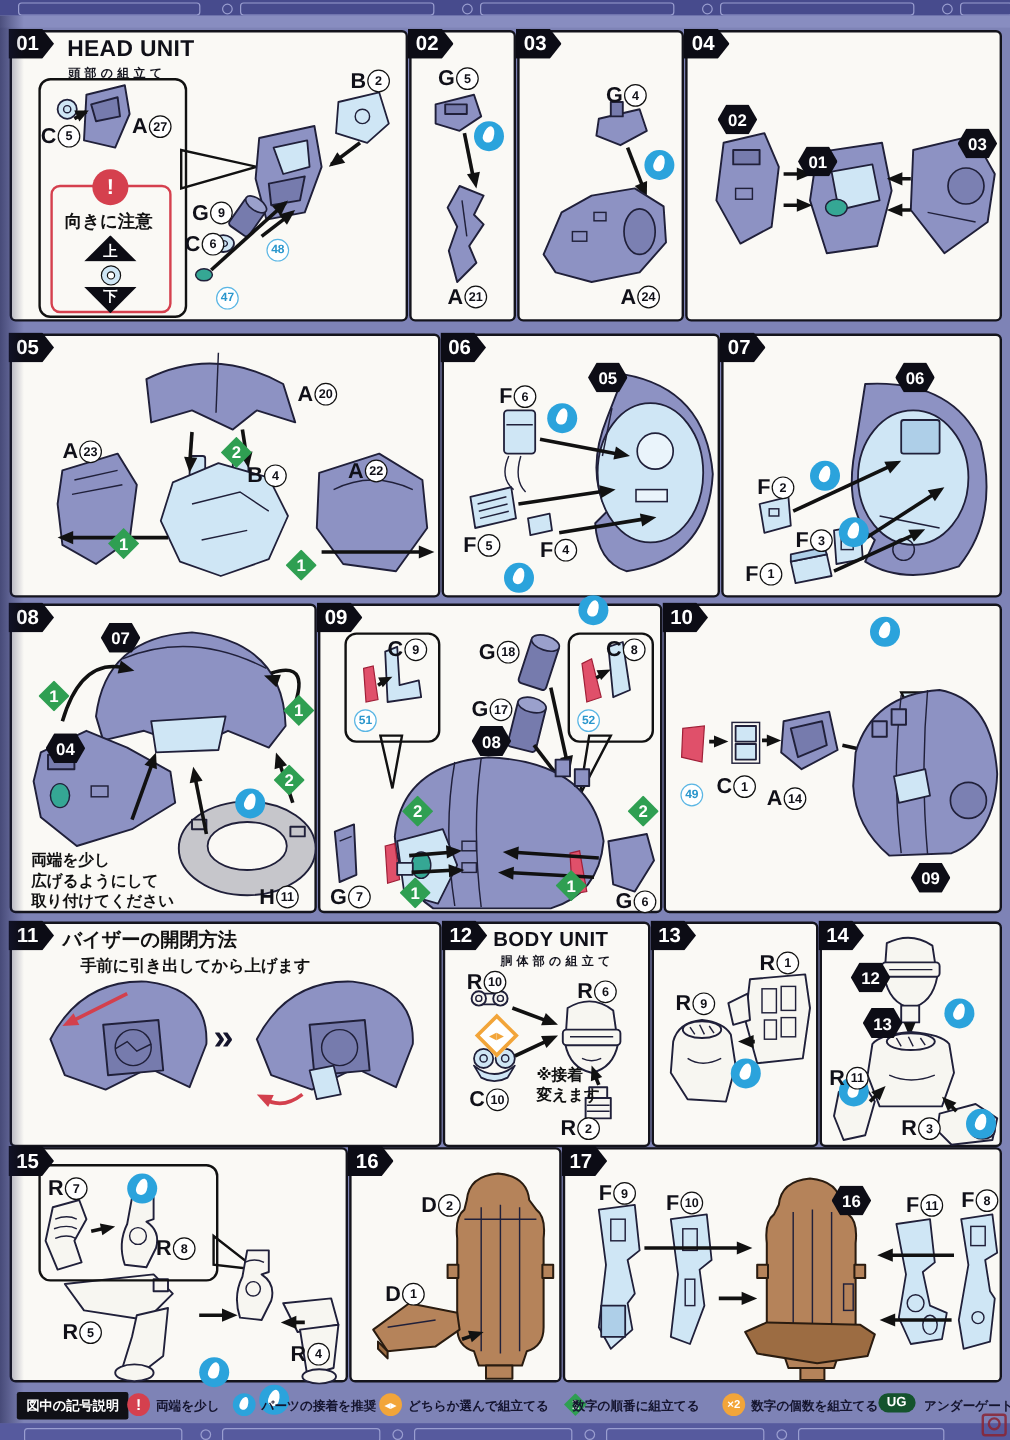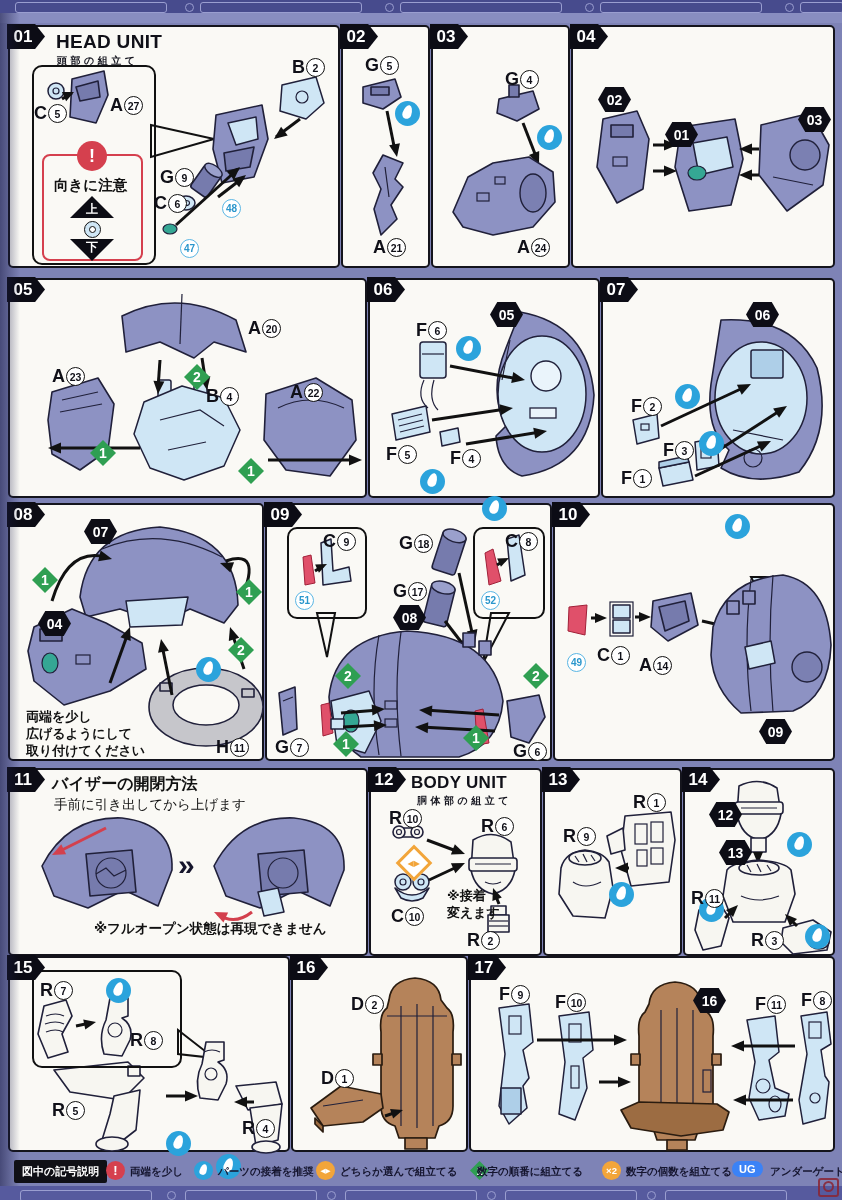--- a/index.html
+++ b/index.html
@@ -49,21 +49,21 @@
   .lg-ic{position:absolute;width:19px;height:19px;border-radius:50%;display:flex;align-items:center;justify-content:center;
      color:#fff;font-weight:800}
   .lg-warn{background:#d5404e;font-size:13px}
   .lg-glue{background:#2ba3dc;position:relative}
   .lg-glue:after{content:"";position:absolute;left:6px;top:3px;width:7px;height:11px;background:#fff;
      border-radius:50% 50% 55% 45%/65% 65% 35% 35%;transform:rotate(18deg)}
   .lg-choose{background:#f2a53a;font-size:6.5px;letter-spacing:0}
   .lg-count{background:#f2a53a;font-size:9.5px}
   .lg-dia{position:absolute;width:19px;height:19px;background:#2f9f52;color:#fff;font-weight:800;font-size:11px;
      display:flex;align-items:center;justify-content:center;clip-path:polygon(50% 0,100% 50%,50% 100%,0 50%)}
-  .lg-ug{position:absolute;background:#3b82f6;color:#fff;font-weight:800;font-size:11px;padding:2px 7px;border-radius:8px}
+  .lg-ug{position:absolute;background:#14532d;color:#fff;font-weight:800;font-size:11px;padding:2px 7px;border-radius:8px}
   .wm{position:absolute;right:3px;bottom:3px;z-index:6;display:flex;align-items:center;gap:3px}
   .wm .cam{width:17px;height:15px;border:2.5px solid #8a2433;border-radius:3px;position:relative;opacity:.85}
   .wm .cam:after{content:"";position:absolute;left:3px;top:1px;width:7px;height:7px;border:2px solid #8a2433;border-radius:50%}
   .wm .txt{font-size:21px;font-weight:900;letter-spacing:.5px;color:rgba(140,36,51,.18);
      -webkit-text-stroke:1.5px #8a2433}
   
   .pp{fill:#8d92c3;stroke:#20203a;stroke-width:1.6;stroke-linejoin:round}
   .pp2{fill:#767bad;stroke:#20203a;stroke-width:1.6;stroke-linejoin:round}
   .lb{fill:#cfe6f5;stroke:#20203a;stroke-width:1.5;stroke-linejoin:round}
   .lb2{fill:#aecfe8;stroke:#20203a;stroke-width:1.5;stroke-linejoin:round}
@@ -644,23 +644,22 @@
       <circle class="dt" cx="273" cy="103" r="15"></circle>
       <path class="lb" d="M248,122 L268,118 L274,142 L254,146 Z"></path>
     </g>
     <path class="lnr" d="M242,142 Q224,156 208,144"></path>
       <polygon class="arr" points="0,0 -13,-5.5 -13,5.5" transform="translate(204,142) rotate(205)"></polygon>
   </svg>
   <div class="stepnum" style="left:-3px;top:-3px">
       <span>11</span>
     </div>
   <div class="ov note" style="left:42px;top:4px;font-size:16px">バイザーの開閉方法</div>
-  <div class="ov note" style="left:44px;top:26px;font-size:13.5px;font-weight:400">手前に引き出してから上げます</div>
+  <div class="ov note" style="left:57px;top:26px;font-size:13.5px;font-weight:700">手前に引き出してから上げます</div>
   <div class="ov chev" style="left:168px;top:78px">»</div>
-  <div class="ov note" style="left:84px;top:150px;font-size:13.5px">※フルオープン状態は再現できません</div>
 </div>
 
 <div class="panel" style="left:369px;top:768px;width:173px;height:188px">
   <svg class="diag" width="173" height="188" viewBox="0 0 173 188">
     <g>
       <rect class="wh" x="26" y="58" width="22" height="9" rx="4"></rect>
       <circle class="wh" cx="28" cy="62" r="6"></circle>
         <circle class="wh" cx="46" cy="62" r="6"></circle>
       <circle class="dt" cx="28" cy="62" r="2.5"></circle>
         <circle class="dt" cx="46" cy="62" r="2.5"></circle>

